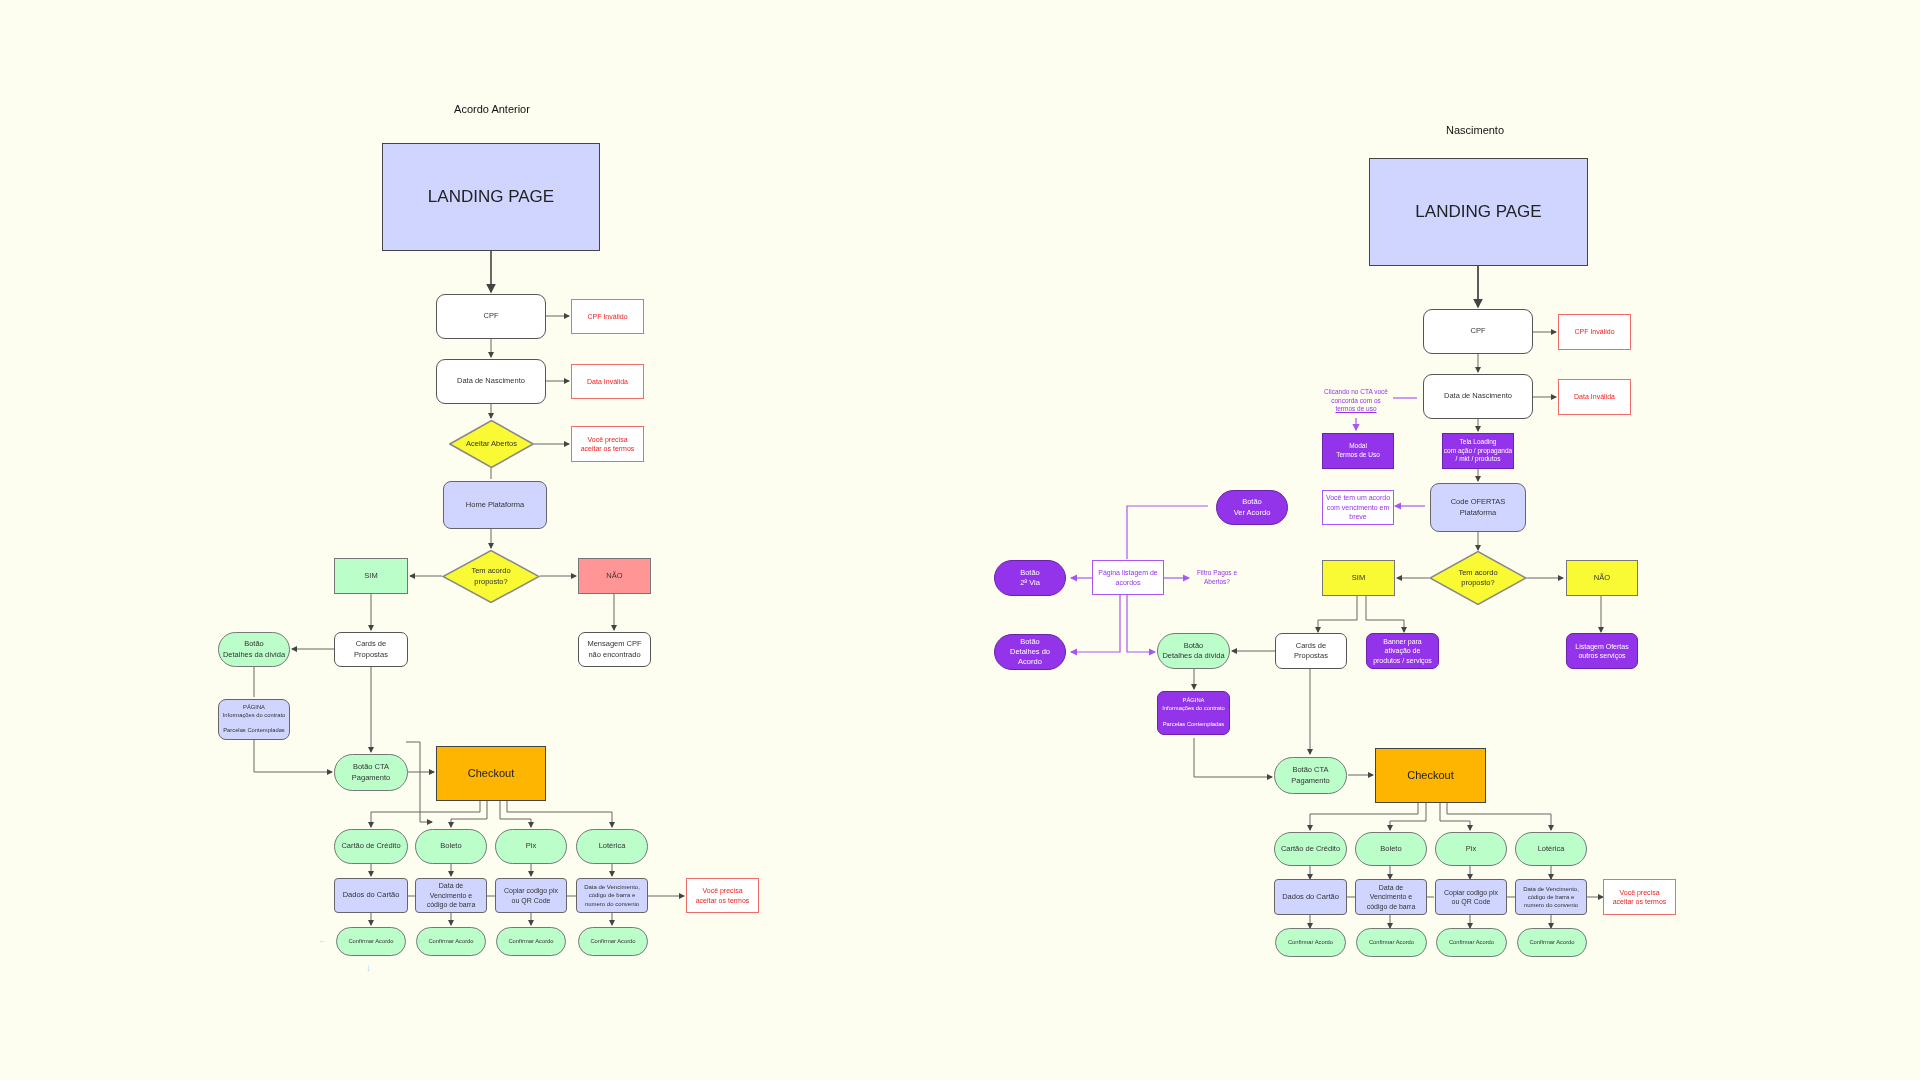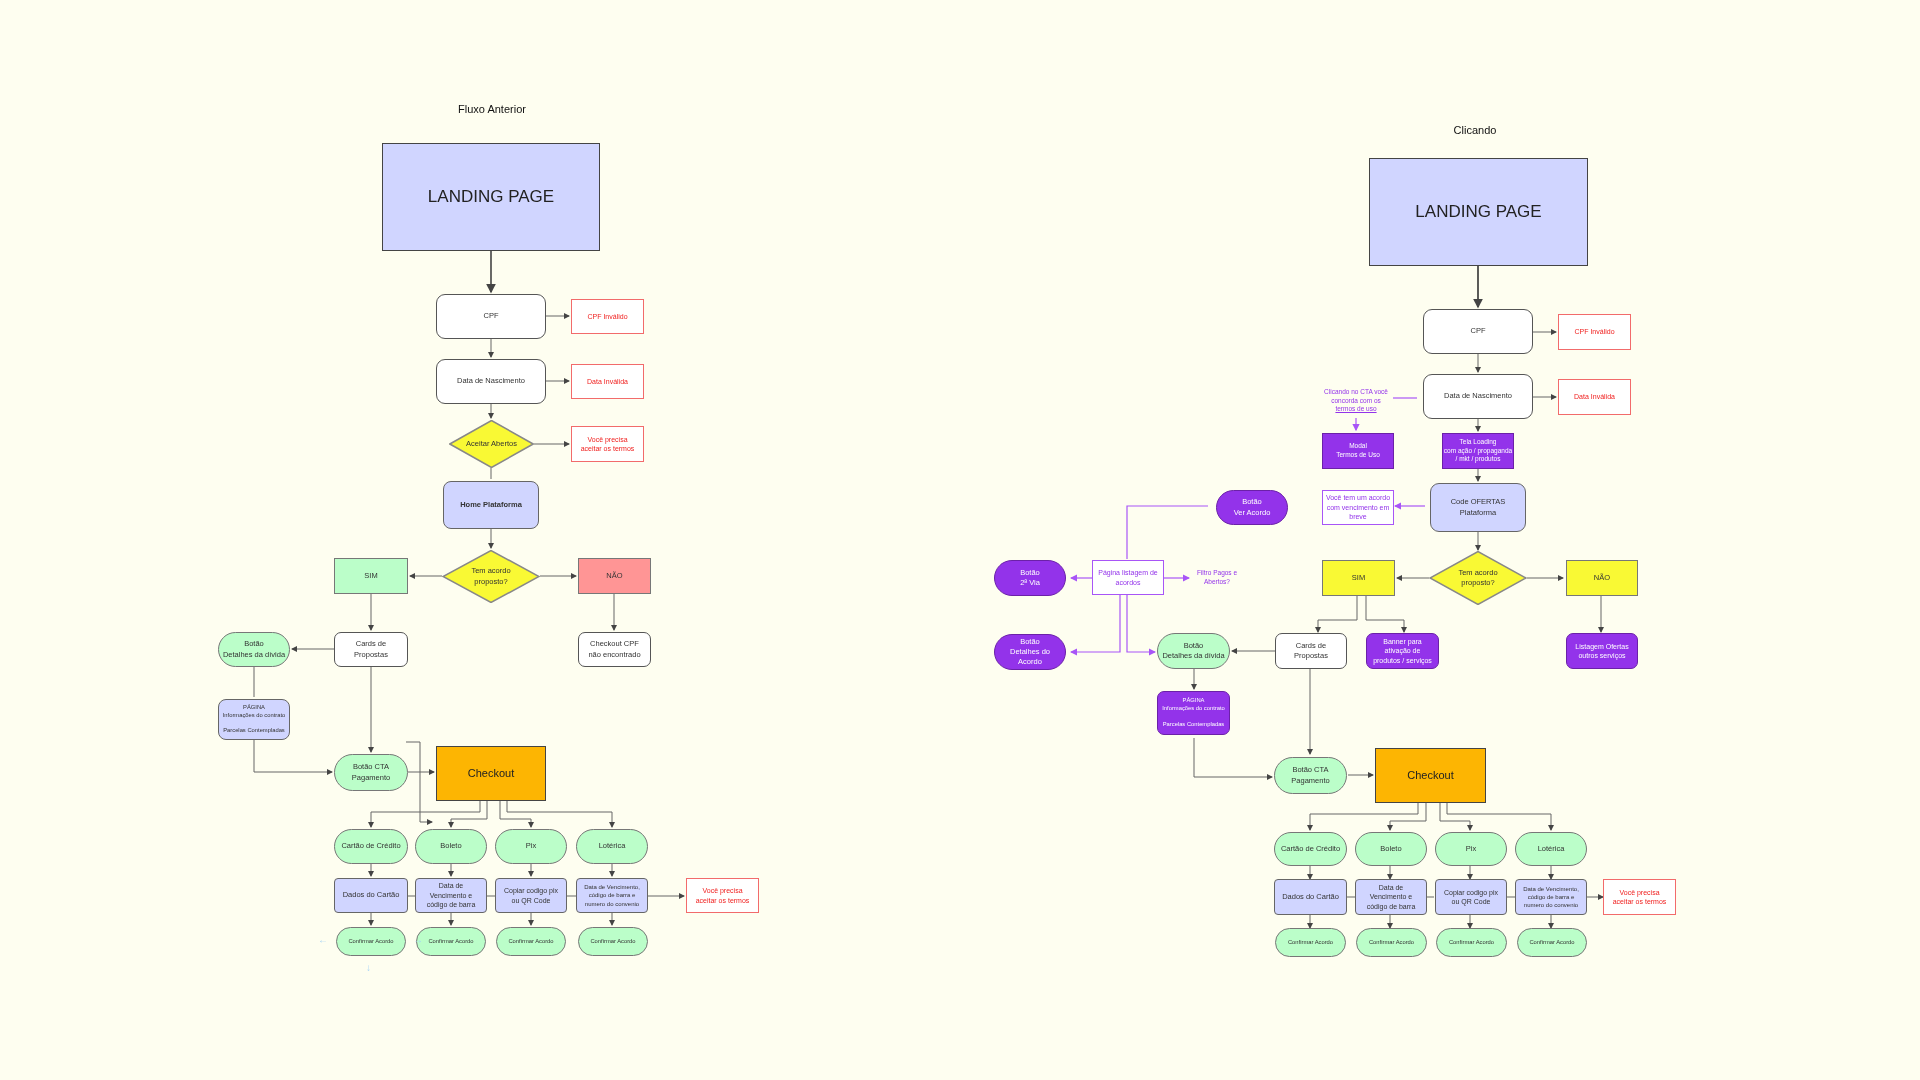--- a/index.html
+++ b/index.html
@@ -116,49 +116,49 @@
     <path d="M1356,418 V430"></path>
     <path d="M1425,506 H1395"></path>
     <path d="M1208,506 H1127 V559" marker-end="none"></path>
     <path d="M1092,578 H1071"></path>
     <path d="M1164,578 H1189"></path>
     <path d="M1120,595 V652 H1071"></path>
     <path d="M1127,595 V652 H1155"></path>
   </g>
 </svg>
 
-<div class="title" style="left:492px;top:103px;">Fluxo Anterior</div>
+<div class="title" style="left:492px;top:103px;">Acordo Anterior</div>
 <div class="node rect-big" style="left:382px;top:143px;width:218px;height:108px;">LANDING PAGE</div>
 <div class="node rect-plain" style="left:436px;top:294px;width:110px;height:45px;">CPF</div>
 <div class="node rect-err" style="left:571px;top:299px;width:73px;height:35px;">CPF Inválido</div>
 <div class="node rect-plain" style="left:436px;top:359px;width:110px;height:45px;">Data de Nascimento</div>
 <div class="node rect-err" style="left:571px;top:364px;width:73px;height:35px;">Data Inválida</div>
 <div class="diamond" style="left:449px;top:420px;width:85px;height:48px;">
   <svg viewBox="0 0 100 100" preserveAspectRatio="none">
       <polygon points="50,1 99,50 50,99 1,50" fill="#f9f934" stroke="#888" stroke-width="1.5" vector-effect="non-scaling-stroke"></polygon>
     </svg>
   <span>Aceitar Abertos</span>
 </div>
 <div class="node rect-err" style="left:571px;top:426px;width:73px;height:36px;">Você precisa
 aceitar os termos</div>
-<div class="node rect-lav" style="left:443px;top:481px;width:96px;height:48px;font-weight:bold;">Home Plataforma</div>
+<div class="node rect-lav" style="left:443px;top:481px;width:104px;height:48px;">Home Plataforma</div>
 <div class="diamond" style="left:442px;top:550px;width:98px;height:53px;">
   <svg viewBox="0 0 100 100" preserveAspectRatio="none">
       <polygon points="50,1 99,50 50,99 1,50" fill="#f9f934" stroke="#888" stroke-width="1.5" vector-effect="non-scaling-stroke"></polygon>
     </svg>
   <span>Tem acordo
 proposto?</span>
 </div>
 <div class="node rect-green" style="left:334px;top:558px;width:74px;height:36px;">SIM</div>
 <div class="node rect-red" style="left:578px;top:558px;width:73px;height:36px;">NÃO</div>
 <div class="node rect-plain" style="left:334px;top:632px;width:74px;height:35px;border-radius:7px;">Cards de
 Propostas</div>
 <div class="node pill-green" style="left:218px;top:632px;width:72px;height:35px;">Botão
 Detalhes da dívida</div>
-<div class="node rect-plain" style="left:578px;top:632px;width:73px;height:35px;border-radius:7px;">Checkout CPF
+<div class="node rect-plain" style="left:578px;top:632px;width:73px;height:35px;border-radius:7px;">Mensagem CPF
 não encontrado</div>
 <div class="node rect-lav small" style="left:218px;top:699px;width:72px;height:41px;">PÁGINA
 Informações do contrato
 
 Parcelas Contempladas</div>
 <div class="node pill-green" style="left:334px;top:754px;width:74px;height:37px;">Botão CTA
 Pagamento</div>
 <div class="node checkout" style="left:436px;top:746px;width:110px;height:55px;">Checkout</div>
 
 <div class="node pill-green" style="left:334px;top:829px;width:74px;height:35px;">Cartão de Crédito</div>
@@ -180,21 +180,21 @@
 
 <div class="node pill-green small" style="left:336px;top:927px;width:70px;height:29px;">Confirmar Acordo</div>
 <div class="node pill-green small" style="left:416px;top:927px;width:70px;height:29px;">Confirmar Acordo</div>
 <div class="node pill-green small" style="left:496px;top:927px;width:70px;height:29px;">Confirmar Acordo</div>
 <div class="node pill-green small" style="left:578px;top:927px;width:70px;height:29px;">Confirmar Acordo</div>
 
 <span class="ghost" style="left:318px;top:934px;">←</span>
 <span class="ghost" style="left:413px;top:934px;">→</span>
 <span class="ghost" style="left:366px;top:962px;">↓</span>
 
-<div class="title" style="left:1475px;top:124px;">Clicando</div>
+<div class="title" style="left:1475px;top:124px;">Nascimento</div>
 <div class="node rect-big" style="left:1369px;top:158px;width:219px;height:108px;">LANDING PAGE</div>
 <div class="node rect-plain" style="left:1423px;top:309px;width:110px;height:45px;">CPF</div>
 <div class="node rect-err" style="left:1558px;top:314px;width:73px;height:36px;">CPF Inválido</div>
 <div class="node rect-plain" style="left:1423px;top:374px;width:110px;height:45px;">Data de Nascimento</div>
 <div class="node rect-err" style="left:1558px;top:379px;width:73px;height:36px;">Data Inválida</div>
 
 <div class="node text-purple" style="left:1316px;top:386px;width:80px;height:30px;">
   <div><span>Clicando no CTA você
 concorda com os</span><br><span class="u">termos de uso</span></div>
 </div>

